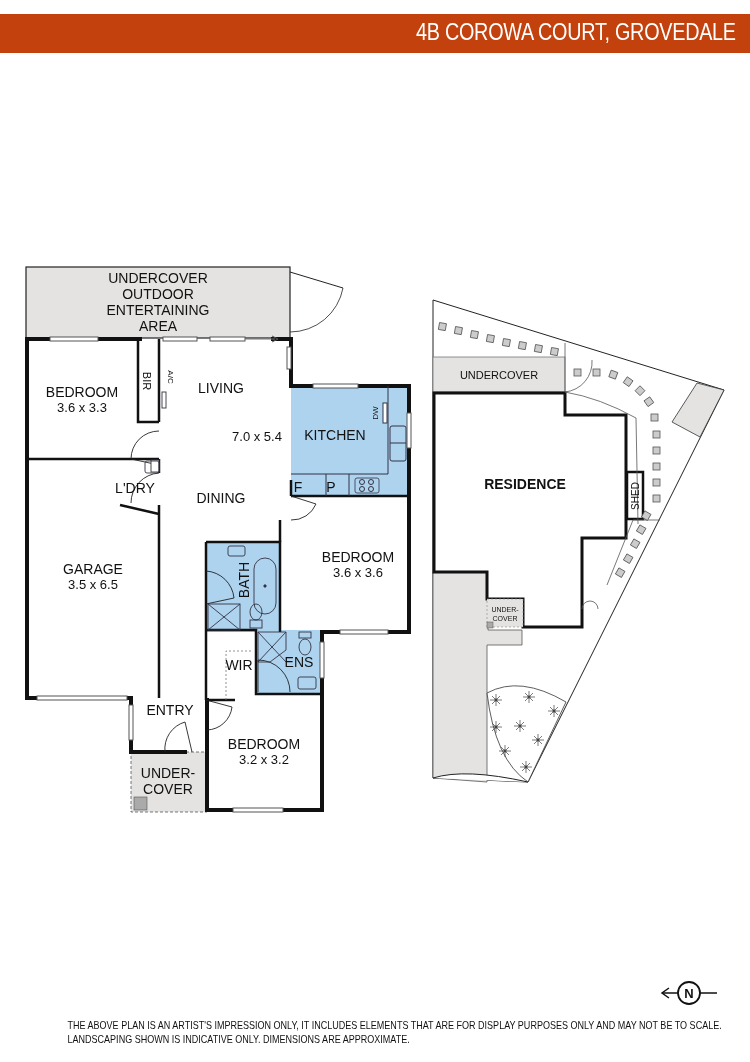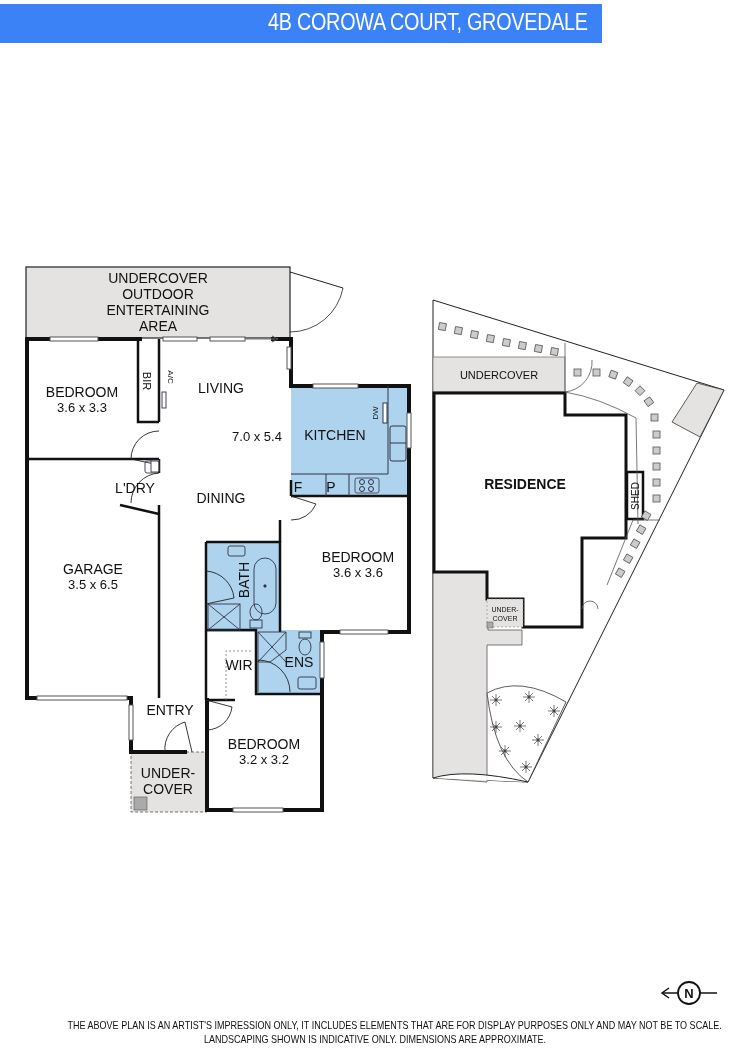--- a/index.html
+++ b/index.html
@@ -1,28 +1,28 @@
 <!DOCTYPE html>
 <html><head>
 <meta charset="utf-8">
 <style>
   html, body { margin: 0; padding: 0; background: #ffffff; }
   body { width: 750px; height: 1062px; position: relative; overflow: hidden;
          font-family: "Liberation Sans", "DejaVu Sans", sans-serif; }
-  .header { position: absolute; left: 0; top: 4px; width: 602px; height: 39px; background: #3b82f6; }
+  .header { position: absolute; left: 0; top: 14px; width: 750px; height: 39px; background: #c2410c; }
   .header-title { position: absolute; right: 14px; top: 5px; color: #fff; font-size: 23px;
                   font-family: "Liberation Sans Narrow", "Liberation Sans", sans-serif;
                   letter-spacing: -0.3px; transform: scaleX(0.86); transform-origin: right center; white-space: nowrap; }
   svg.plan { position: absolute; left: 0; top: 0; }
   .lbl { font-family: "Liberation Sans", sans-serif; fill: #111; }
   .room { font-size: 14px; }
   .dim { font-size: 13px; }
   .small { font-size: 11px; }
   .tiny { font-size: 8px; }
-  .disclaimer { position: absolute; left: 0; top: 1018px; width: 750px; text-align: center;
+  .disclaimer { position: absolute; left: 0; top: 1018px; width: 750px; text-align: left;
                 font-size: 11px; line-height: 14px; color: #111;
                 font-family: "Liberation Sans", sans-serif; }
   .disclaimer span { display: block; transform: scaleX(0.82); white-space: nowrap; }
 </style>
 </head>
 <body>
 
 <div class="header">
   <div class="header-title">4B COROWA COURT, GROVEDALE</div>
 </div>

